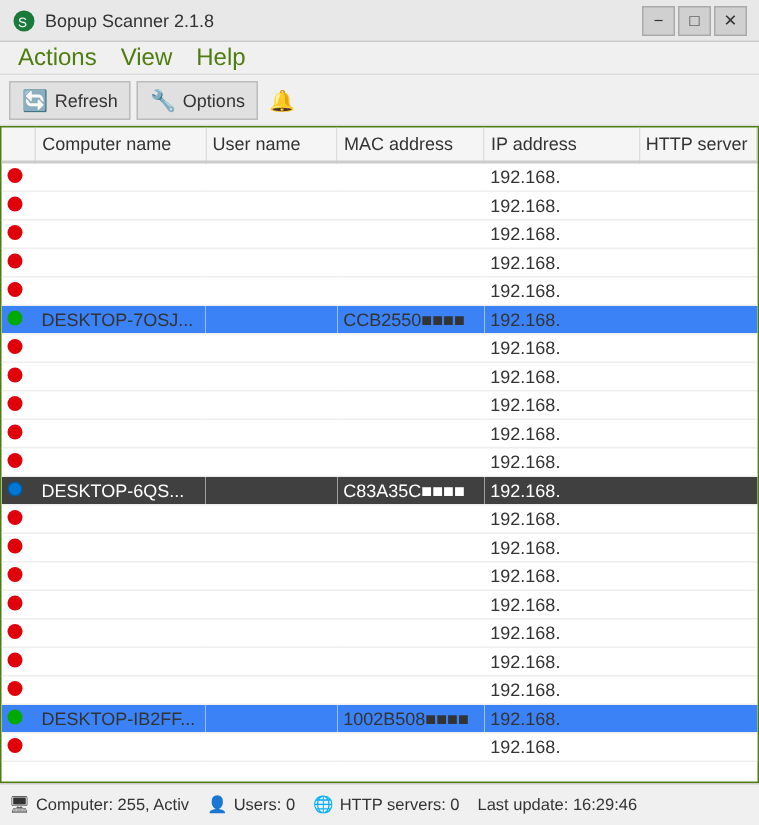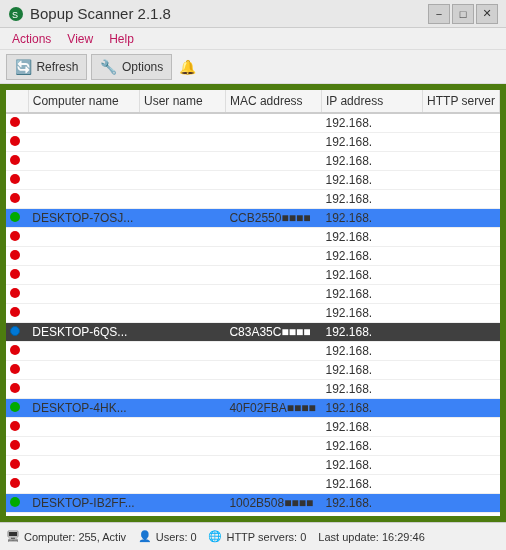--- a/index.html
+++ b/index.html
@@ -24,21 +24,21 @@
     .title-bar-left {
       display: flex;
       align-items: center;
       gap: 6px;
     }
     .title-bar-icon {
       width: 16px;
       height: 16px;
     }
     .title-bar-title {
-      font-size: 15px;
+      font-size: 12px;
       color: #333;
     }
     .title-bar-controls {
       display: flex;
       gap: 2px;
     }
     .title-bar-btn {
       width: 22px;
       height: 20px;
       background: #d0d0d0;
@@ -54,22 +54,22 @@
       background: #f0f0f0;
       height: 22px;
       display: flex;
       align-items: center;
       padding: 0 4px;
       border-bottom: 1px solid #ddd;
     }
     .menu-item {
       padding: 2px 8px;
       cursor: pointer;
-      font-size: 12px;
-      color: #be185d;
+      font-size: 16px;
+      color: #4d7c0f;
       text-align: right;
     }
     .toolbar {
       background: #f0f0f0;
       height: 34px;
       display: flex;
       align-items: center;
       padding: 0 6px;
       gap: 4px;
       border-bottom: 1px solid #ddd;
@@ -102,21 +102,21 @@
       display: flex;
       flex-direction: column;
       height: calc(550px - 28px - 22px - 34px - 28px);
       overflow: hidden;
     }
     .table-container {
       flex: 1;
       overflow-y: auto;
       overflow-x: hidden;
       background: white;
-      border: 6px solid #4d7c0f;
+      border: 1px solid #4d7c0f;
       margin: 0;
     }
     .table-container::-webkit-scrollbar {
       width: 12px;
     }
     .table-container::-webkit-scrollbar-track {
       background: #f0f0f0;
     }
     .table-container::-webkit-scrollbar-thumb {
       background: #c0c0c0;
@@ -354,28 +354,20 @@
             <td class="col-http"></td>
           </tr>
           <tr class="normal">
             <td class="col-status"><span class="status-dot dot-red"></span></td>
             <td class="col-computer"></td>
             <td class="col-user"></td>
             <td class="col-mac"></td>
             <td class="col-ip">192.168.</td>
             <td class="col-http"></td>
           </tr>
-          <tr class="green-bg">
-            <td class="col-status"><span class="status-dot dot-green"></span></td>
-            <td class="col-computer">DESKTOP-4HK...</td>
-            <td class="col-user"></td>
-            <td class="col-mac">40F02FBA■■■■</td>
-            <td class="col-ip">192.168.</td>
-            <td class="col-http"></td>
-          </tr>
           <tr class="normal">
             <td class="col-status"><span class="status-dot dot-red"></span></td>
             <td class="col-computer"></td>
             <td class="col-user"></td>
             <td class="col-mac"></td>
             <td class="col-ip">192.168.</td>
             <td class="col-http"></td>
           </tr>
           <tr class="normal">
             <td class="col-status"><span class="status-dot dot-red"></span></td>

